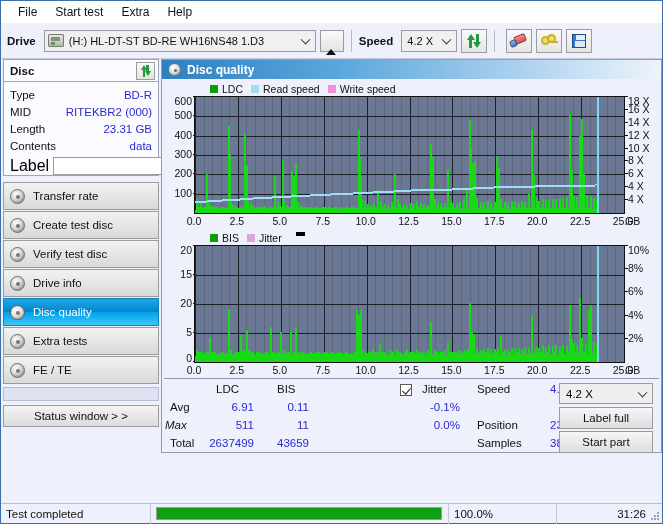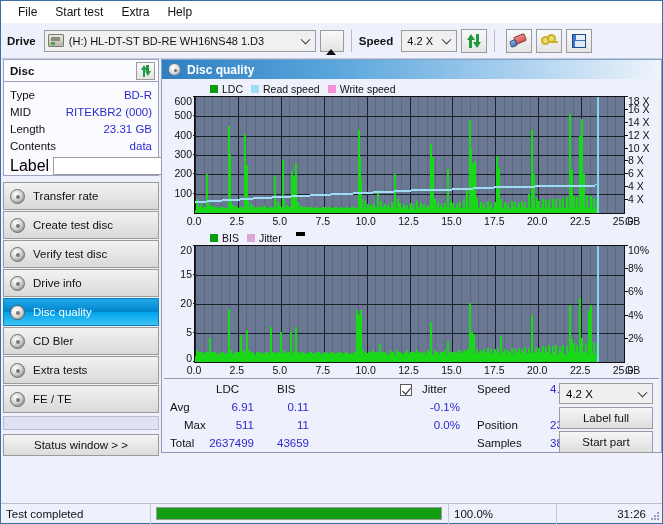--- a/index.html
+++ b/index.html
@@ -464,24 +464,20 @@
           <span class="nav-ico"></span>
           <span>Verify test disc</span>
         </div>
         <div class="nav">
           <span class="nav-ico"></span>
           <span>Drive info</span>
         </div>
         <div class="nav sel">
           <span class="nav-ico"></span>
           <span>Disc quality</span>
-        </div>
-        <div class="nav">
-          <span class="nav-ico"></span>
-          <span>CD Bler</span>
         </div>
         <div class="nav">
           <span class="nav-ico"></span>
           <span>Extra tests</span>
         </div>
         <div class="nav">
           <span class="nav-ico"></span>
           <span>FE / TE</span>
         </div>
         <div class="spacer-bar"></div>
@@ -1836,21 +1832,21 @@
         </div>
 
         <div class="stats">
           <span class="col sk" style="left:52px;  top:4px;">LDC</span>
           <span class="col sk" style="left:113px; top:4px;">BIS</span>
 
           <span class="col" style="left:236px; top:4px;"><span class="chk"></span></span>
           <span class="col sk" style="left:258px; top:4px;">Jitter</span>
 
           <span class="col sk" style="left:6px;  top:22px;">Avg</span>
-          <span class="col sk" style="left:20px;  top:40px;">Max</span>
+          <span class="col sk" style="left:1px;  top:40px;font-style:italic;">Max</span>
           <span class="col sk" style="left:6px;  top:58px;">Total</span>
 
           <span class="col sv" style="left:45px; top:22px; width:45px; text-align:right;">6.91</span>
           <span class="col sv" style="left:45px; top:40px; width:45px; text-align:right;">511</span>
           <span class="col sv" style="left:22px; top:58px; width:68px; text-align:right;">2637499</span>
 
           <span class="col sv" style="left:105px; top:22px; width:40px; text-align:right;">0.11</span>
           <span class="col sv" style="left:105px; top:40px; width:40px; text-align:right;">11</span>
           <span class="col sv" style="left:95px;  top:58px; width:50px; text-align:right;">43659</span>
 

